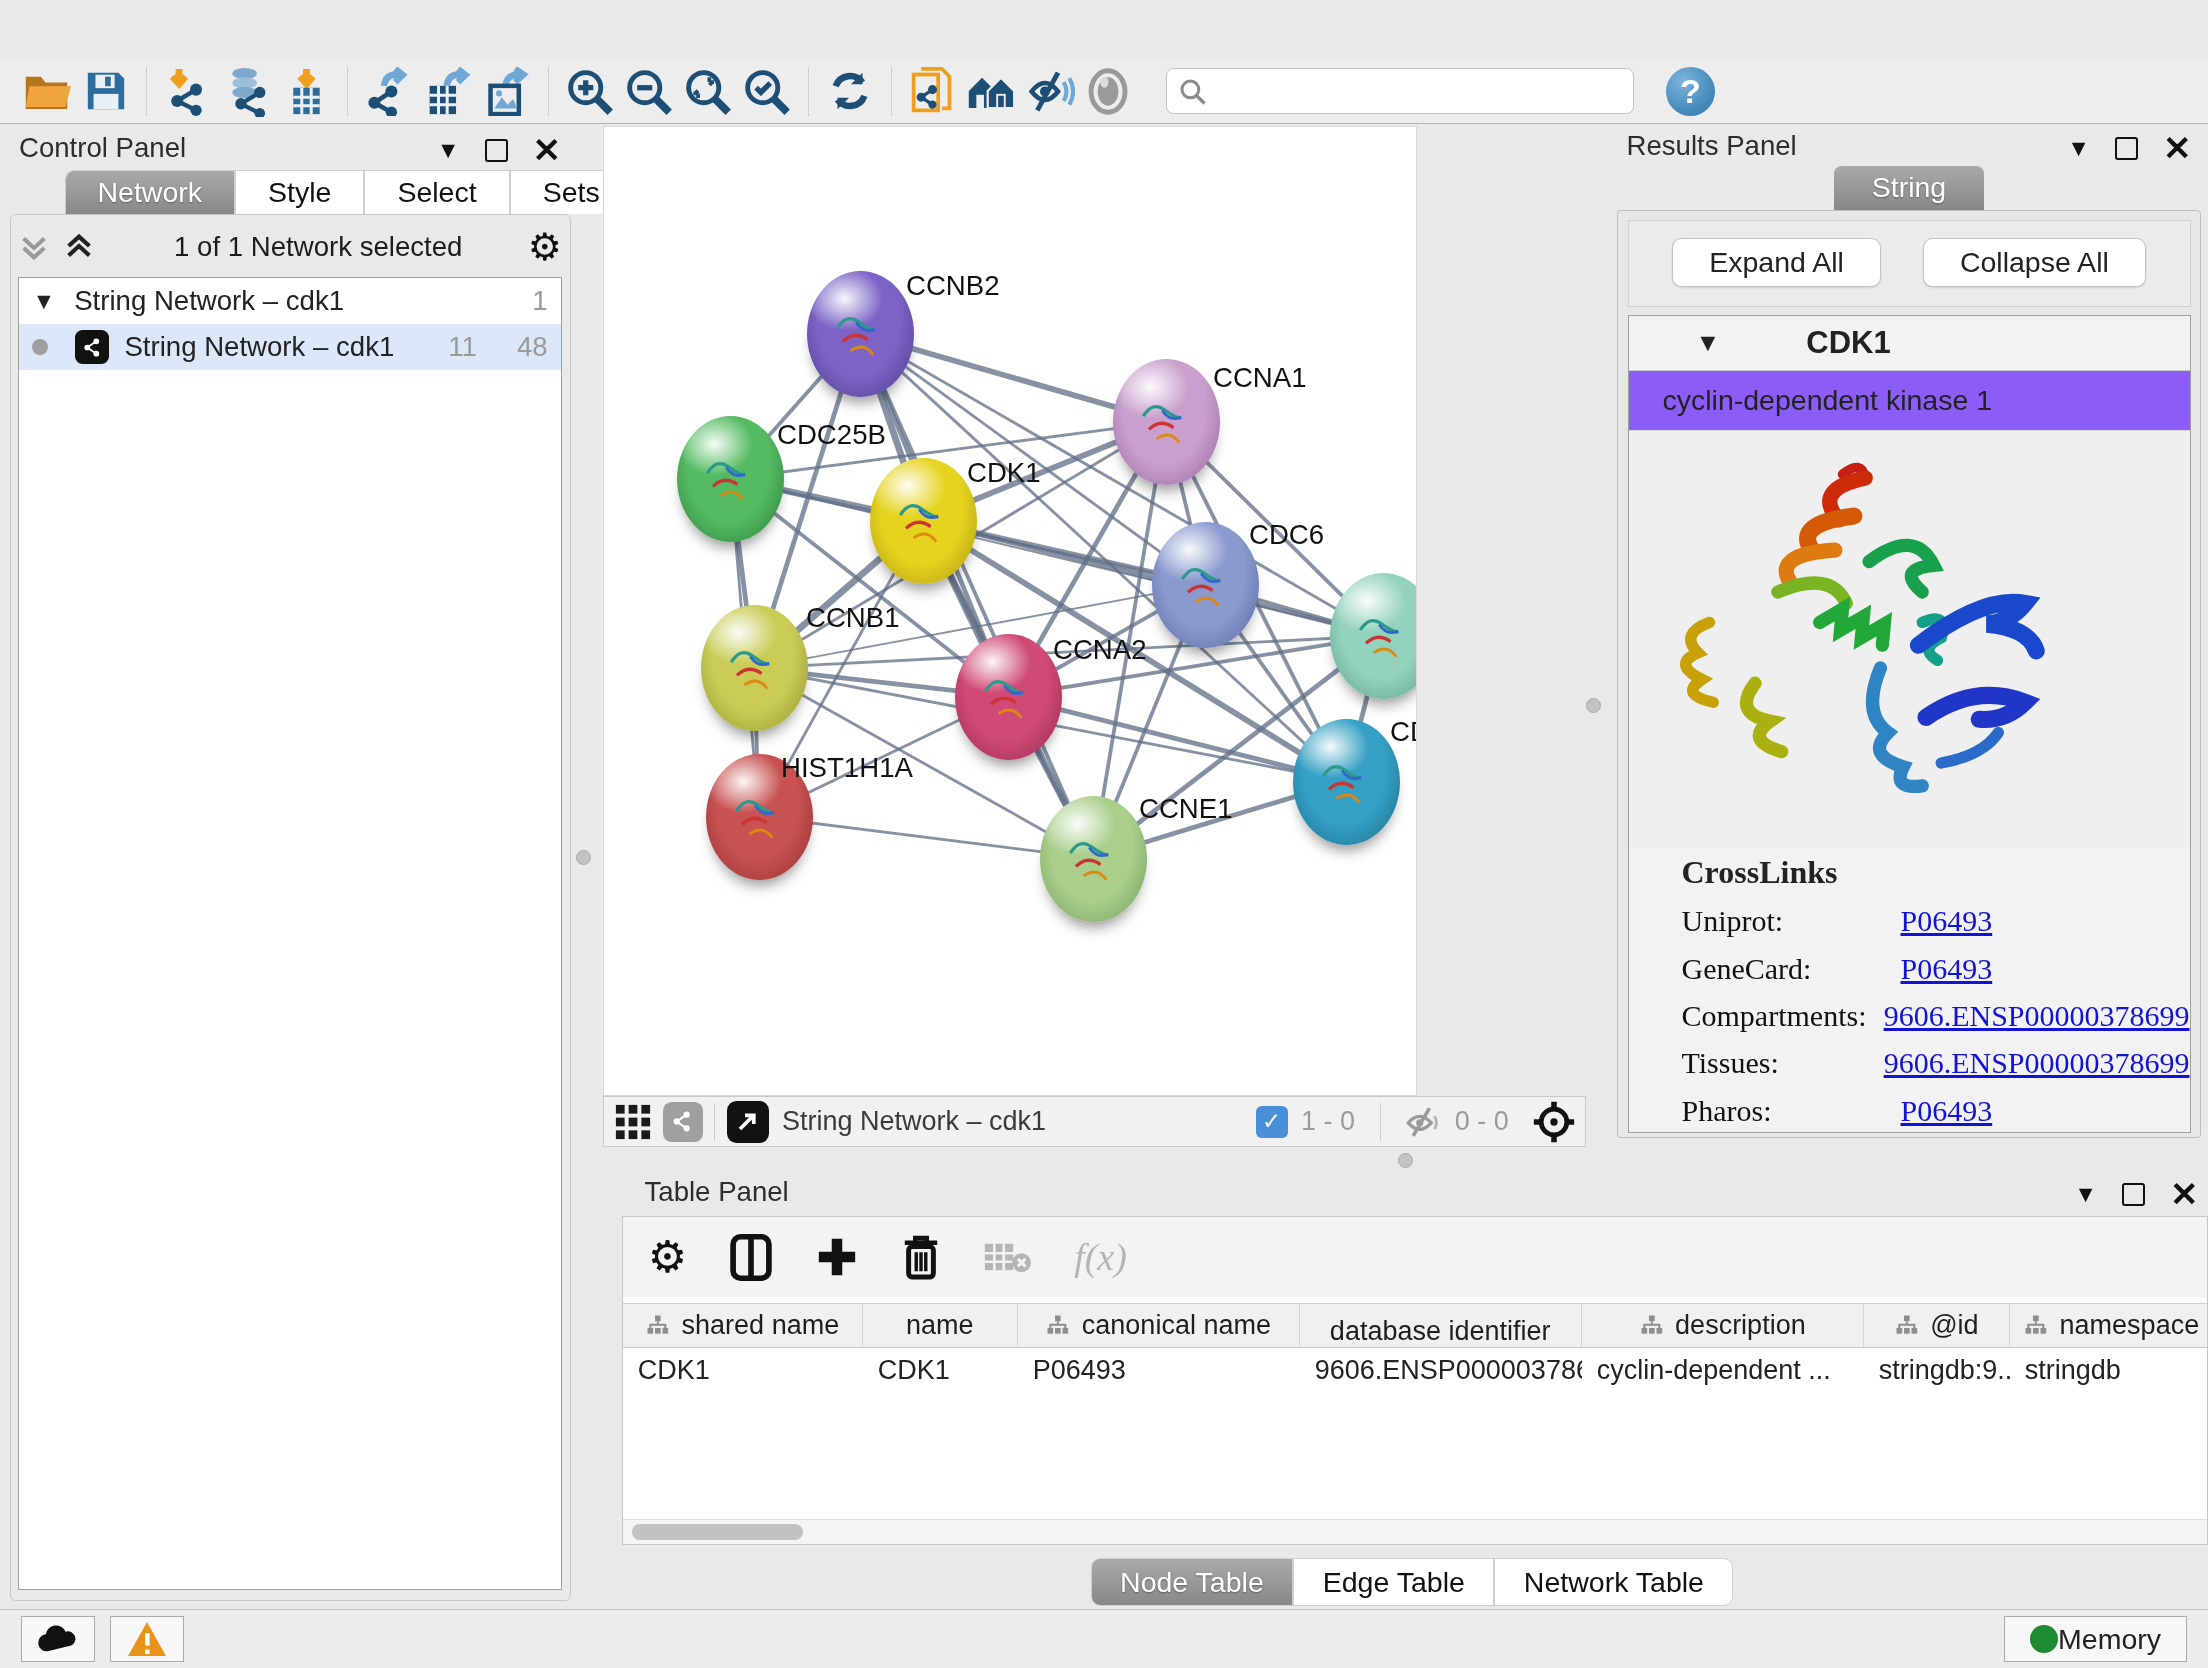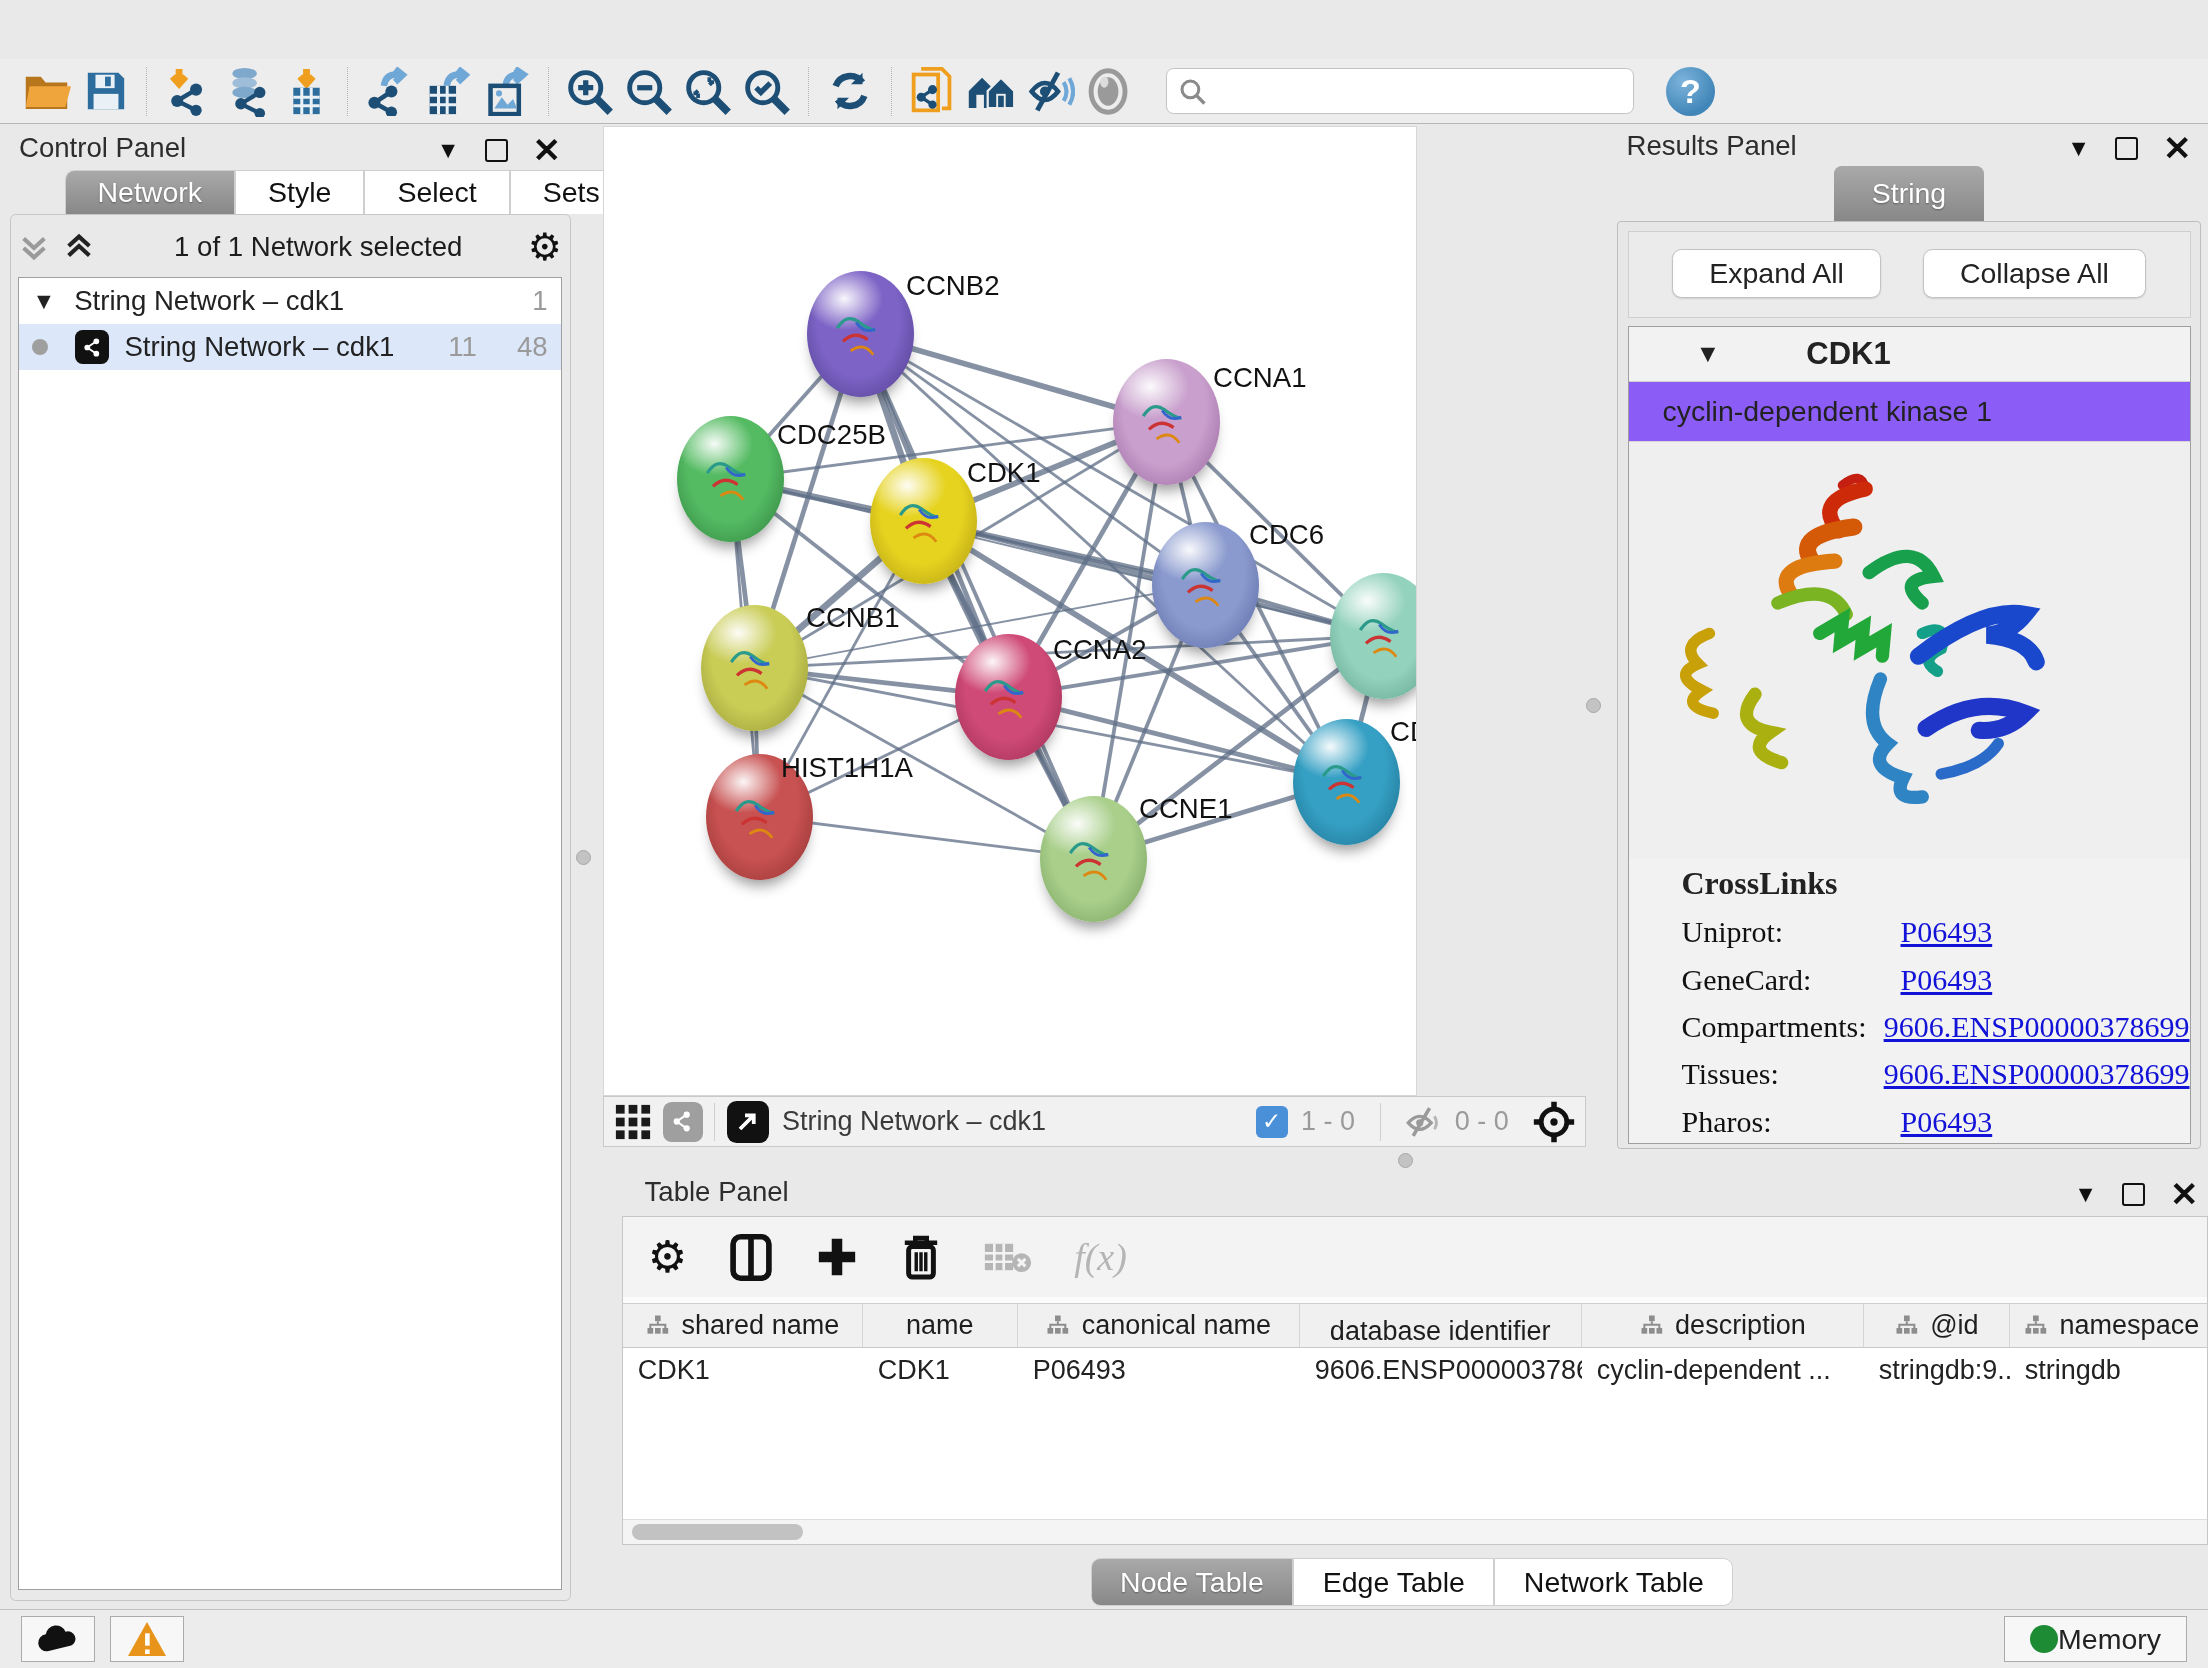--- a/index.html
+++ b/index.html
@@ -72,21 +72,21 @@
   .nf-sep { width:0; height:38px; border-left:1px solid #cfcfcf; margin:0 11.4px; }
   .nf-title { font-size:27px; color:#3a3a3a; margin-left:13.3px; }
   .nf-right { margin-left:auto; display:flex; align-items:center; gap:13.3px; color:#9a9a9a; font-size:27px; }
   .nf-chip { width:32px; height:32px; border-radius:5.7px; background:#4a90d9; color:#fff;
     display:flex; align-items:center; justify-content:center; font-size:23px; }
   .handle { position:absolute; width:15px; height:15px; border-radius:50%; background:#c3c3c3; border:1px solid #a8a8a8; }
 
   
   .results-panel { position:absolute; left:1617px; top:0px; width:584px; height:1014px; }
   .rp-tabs { display:flex; justify-content:center; margin-top:3.8px; }
-  .rp-tab { height:55px; padding:16px 38px; display:flex; align-items:center; font-size:28.5px;
+  .rp-tab { height:44px; padding:16px 38px; display:flex; align-items:center; font-size:28.5px;
     background:linear-gradient(#a9a9a9,#888); color:#fff; border-radius:7.6px 7.6px 0 0;
     text-shadow:0 1px 1.9px rgba(0,0,0,.35); }
   .rp-body { background:#e7e7e7; border:1px solid #bdbdbd; border-radius:3.8px; height:928px; padding:9.5px; }
   .rp-buttons { display:flex; justify-content:center; gap:42px; padding:17px 0 19px; border:1px solid #cfcfcf; background:#ebebeb; }
   .rbtn { background:#fff; border:1px solid #c2c2c2; border-radius:9.5px; height:49px; padding:0 36px;
     font-size:28.5px; display:flex; align-items:center; box-shadow:0 1px 1.9px rgba(0,0,0,.12); }
   .rp-card { margin-top:7.6px; border:1.9px solid #9f9f9f; background:#f2f2f2; height:818px; overflow:hidden; }
   .rp-gene-row { display:flex; align-items:center; height:55px; border-bottom:1px solid #cfcfcf; }
   .rp-gene-row .tri { margin-left:67px; font-size:25px; }
   .rp-gene { font-size:31px; font-weight:bold; margin-left:86px; }

